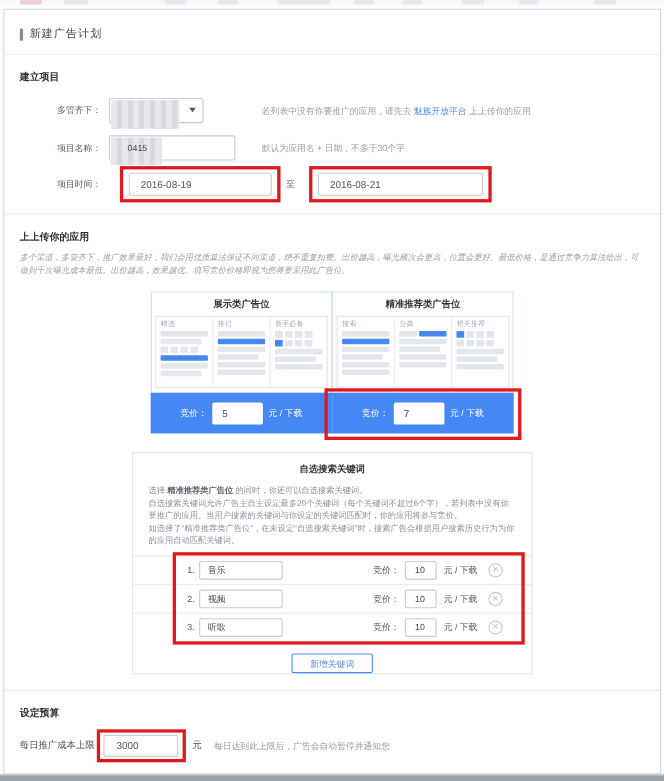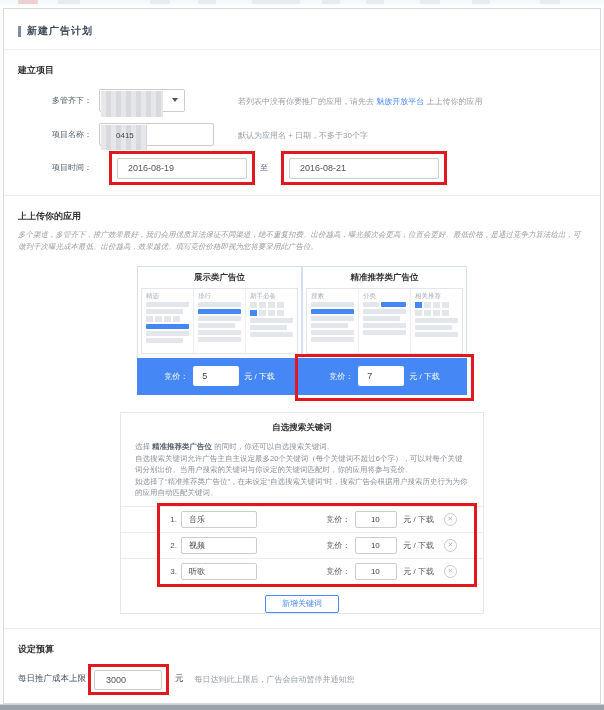--- a/index.html
+++ b/index.html
@@ -12,21 +12,21 @@
   
   .top-strip{position:absolute;top:0;left:0;right:0;height:8px;background:linear-gradient(#f3f7fa,#ffffff);}
   .smudge{position:absolute;top:0;height:4px;border-radius:1px;background:#e6ebf0;}
   .smudge.red{background:#eccfd1;}
 
   .panel{position:absolute;top:8px;left:3px;right:3px;bottom:6px;background:#fff;border:1px solid #d9d9d9;}
   .bottom-bar{position:absolute;left:0;right:0;bottom:0;height:5px;background:#99a1a9;border-top:1px solid #ccd1d6;z-index:5;}
 
   .title-row{display:flex;align-items:center;gap:6px;padding:15px 14px 11px;border-bottom:1px solid #f0f0f0;}
   .title-accent{width:3px;height:11px;background:#7d8fa3;}
-  .page-title{font-size:10px;font-weight:bold;color:#3c4854;letter-spacing:1px;}
+  .page-title{font-size:10px;font-weight:normal;color:#3c4854;letter-spacing:1px;}
 
   .section{padding:12px 14px 0;position:relative;}
   .sec-heading{font-size:9px;font-weight:bold;color:#333;margin:2px 0 12px;}
   .divider{height:1px;background:#ebebeb;margin-top:14px;}
 
   .form-row{display:flex;align-items:center;margin-bottom:11px;position:relative;}
   .flabel{width:74px;text-align:right;font-size:8px;color:#55606b;margin-right:7px;flex:none;}
   .hint{position:absolute;left:220px;top:50%;transform:translateY(-50%);font-size:8px;color:#9aa0a6;white-space:nowrap;}
   .hint a{color:#4a8bf5;text-decoration:none;}
 
@@ -83,21 +83,21 @@
   .kw-title{text-align:center;font-size:8.5px;font-weight:bold;color:#333;margin:9px 0 7px;}
   .kw-desc{font-size:7.5px;line-height:11px;color:#8c929a;padding:0 14px;margin-bottom:8px;}
   .kw-desc p{margin:0 0 1px;}
   .kw-desc b{color:#5a626b;}
   .kw-rows{position:relative;}
   .kw-row{display:flex;align-items:center;height:25px;border-top:1px solid #ececec;}
   .kw-row:last-child{border-bottom:1px solid #ececec;}
   .kw-index{width:12px;text-align:right;margin-left:44px;font-size:8px;color:#555;flex:none;}
   .kw-word{width:76px;height:17px;margin-left:4px;padding-left:7px;font-size:8px;color:#444;}
   .kw-bid-label{margin-left:auto;font-size:8px;color:#555;}
-  .kw-bid{width:42px;height:17px;margin-left:5px;text-align:center;padding-left:0;font-size:8px;color:#444;}
+  .kw-bid{width:29px;height:17px;margin-left:5px;text-align:center;padding-left:0;font-size:8px;color:#444;}
   .kw-unit{font-size:8px;color:#555;margin:0 10px 0 6px;white-space:nowrap;}
   .kw-remove{width:11px;height:11px;border:1px solid #c6cacf;border-radius:50%;color:#b4b9bf;
     font-size:7px;line-height:10px;display:flex;align-items:center;justify-content:center;margin-right:26px;flex:none;cursor:pointer;}
   .rb-kw{left:36px;right:6px;top:-3px;bottom:-3px;}
   .add-btn{display:block;margin:11px auto 0;width:74px;height:18px;border:1px solid #4a8bf5;border-radius:2px;background:#fff;color:#4a8bf5;font-family:inherit;font-size:8px;cursor:pointer;}
 
   .budget-row{display:flex;align-items:center;margin:0 0 4px;}
   .b-label{font-size:8.5px;color:#44505c;}
   .budget-wrap{position:relative;margin-left:8px;}
   .budget-input{width:68px;padding-left:11px;height:20px;}
@@ -271,21 +271,21 @@
           <span class="f-unit">元 / 下载</span>
           <span class="red-box rb-footer"></span>
         </div>
       </div>
     </div>
 
     <div class="kw-box">
       <div class="kw-title">自选搜索关键词</div>
       <div class="kw-desc">
         <p><span>选择 </span><b>精准推荐类广告位</b><span> 的同时，你还可以自选搜索关键词。</span></p>
-        <p>自选搜索关键词允许广告主自主设定最多20个关键词（每个关键词不超过6个字），可以对每个关键词分别出价。当用户搜索的关键词与你设定的关键词匹配时，你的应用将参与竞价。</p>
+        <p>自选搜索关键词允许广告主自主设定最多20个关键词（每个关键词不超过6个字），若列表中没有你要推广的应用。当用户搜索的关键词与你设定的关键词匹配时，你的应用将参与竞价。</p>
         <p>如选择了“精准推荐类广告位”，在未设定“自选搜索关键词”时，搜索广告会根据用户搜索历史行为为你的应用自动匹配关键词。</p>
       </div>
 
       <div class="kw-rows">
         <div class="kw-row">
           <span class="kw-index">1.</span>
           <input class="text-input kw-word" readonly="" value="音乐" style="">
           <span class="kw-bid-label">竞价：</span>
           <input class="text-input kw-bid" readonly="" value="10" style="">
           <span class="kw-unit">元 / 下载</span>

